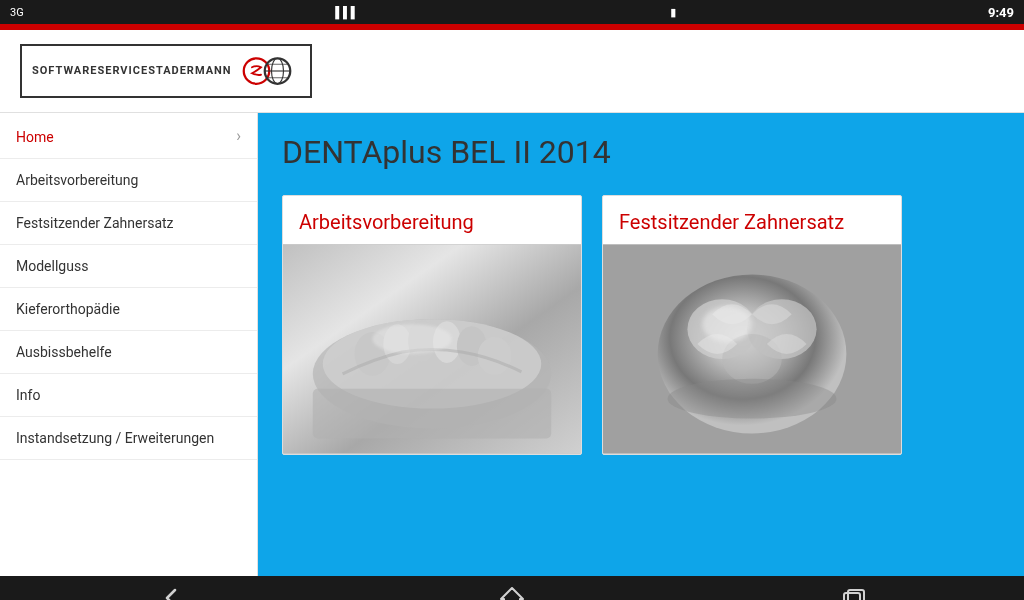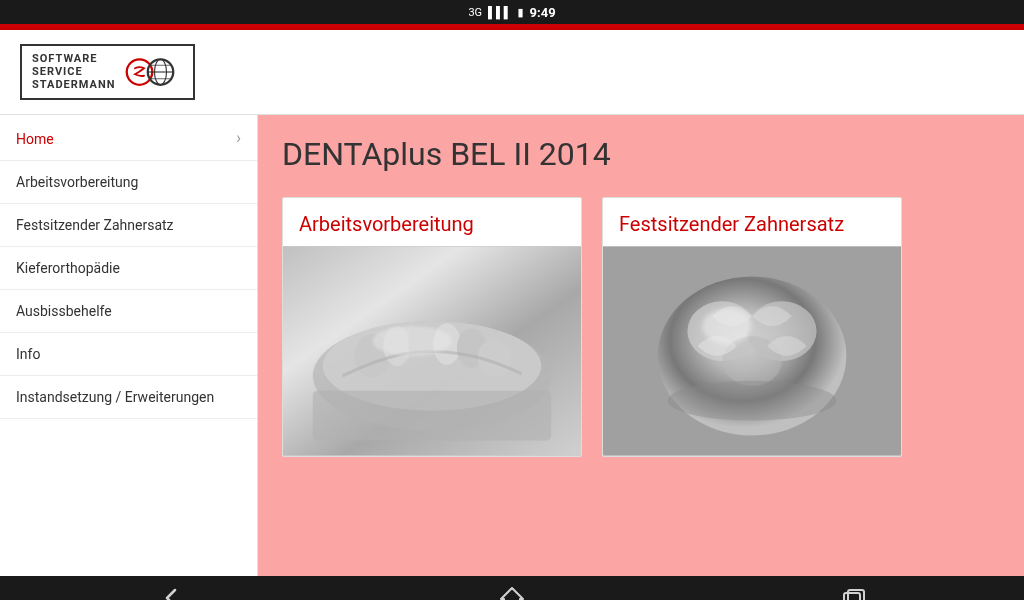--- a/index.html
+++ b/index.html
@@ -13,21 +13,21 @@
       position: relative;
     }
 
     
     #status-bar {
       width: 100%;
       height: 24px;
       background: #1a1a1a;
       display: flex;
       align-items: center;
-      justify-content: center;
+      justify-content: space-between;
       padding: 0 10px;
       gap: 6px;
     }
 
     .status-icon {
       color: #fff;
       font-size: 11px;
     }
 
     #time {
@@ -61,21 +61,20 @@
     #logo-box {
       display: inline-flex;
       align-items: center;
       border: 2px solid #333;
       padding: 6px 10px;
       gap: 8px;
     }
 
     #logo-text-block {
       display: flex;
-      flex-direction: column;
       line-height: 1.2;
     }
 
     #logo-text-block span {
       font-size: 11px;
       font-weight: bold;
       color: #333;
       letter-spacing: 1px;
     }
 
@@ -123,21 +122,21 @@
     .chevron {
       font-size: 16px;
       color: #999;
     }
 
     
     #main-content {
       flex: 1;
       padding: 20px 24px;
       overflow-y: auto;
-      background: #fca5a5;
+      background: #0ea5e9;
     }
 
     #page-title-heading {
       font-size: 32px;
       font-weight: 400;
       color: #333;
       margin-bottom: 24px;
     }
 
     #cards-container {
@@ -239,20 +238,23 @@
 
       <div class="sidebar-item active">
         <span>Home</span>
         <span class="chevron">›</span>
       </div>
       <div class="sidebar-item">
         <span>Arbeitsvorbereitung</span>
       </div>
       <div class="sidebar-item">
         <span>Festsitzender Zahnersatz</span>
+      </div>
+      <div class="sidebar-item">
+        <span>Modellguss</span>
       </div>
       <div class="sidebar-item">
         <span>Kieferorthopädie</span>
       </div>
       <div class="sidebar-item">
         <span>Ausbissbehelfe</span>
       </div>
       <div class="sidebar-item">
         <span>Info</span>
       </div>

